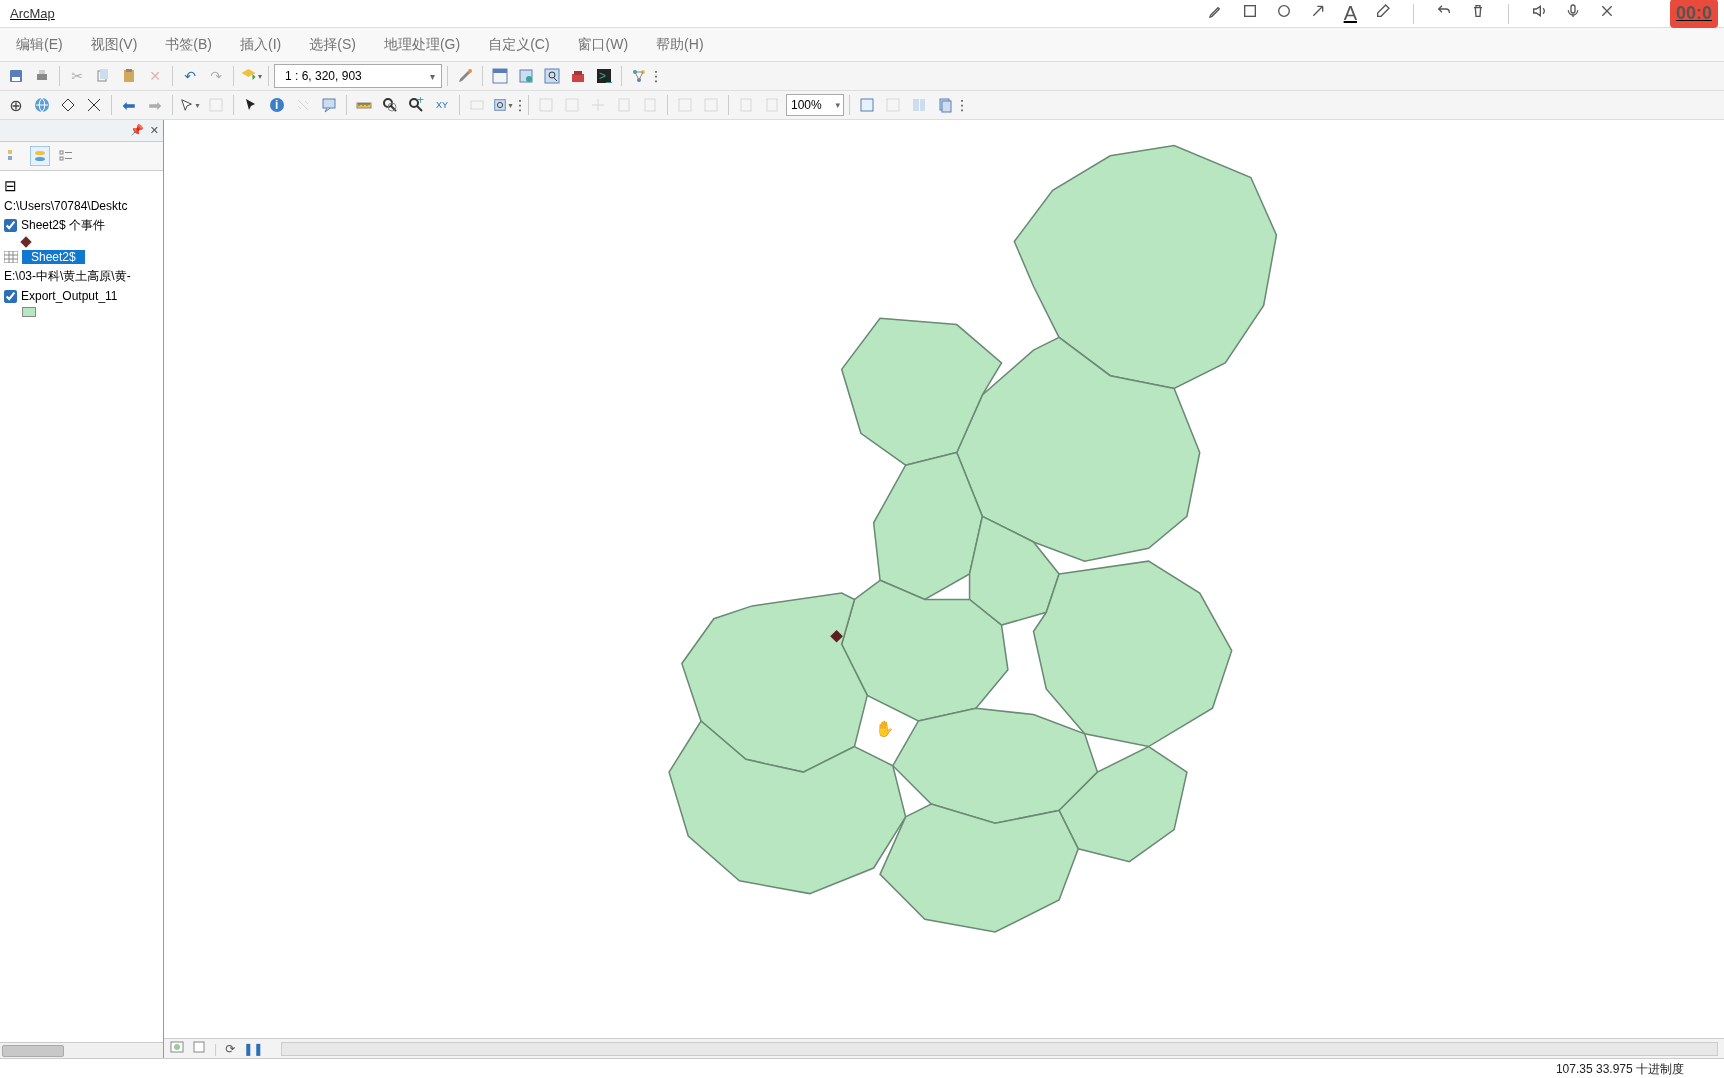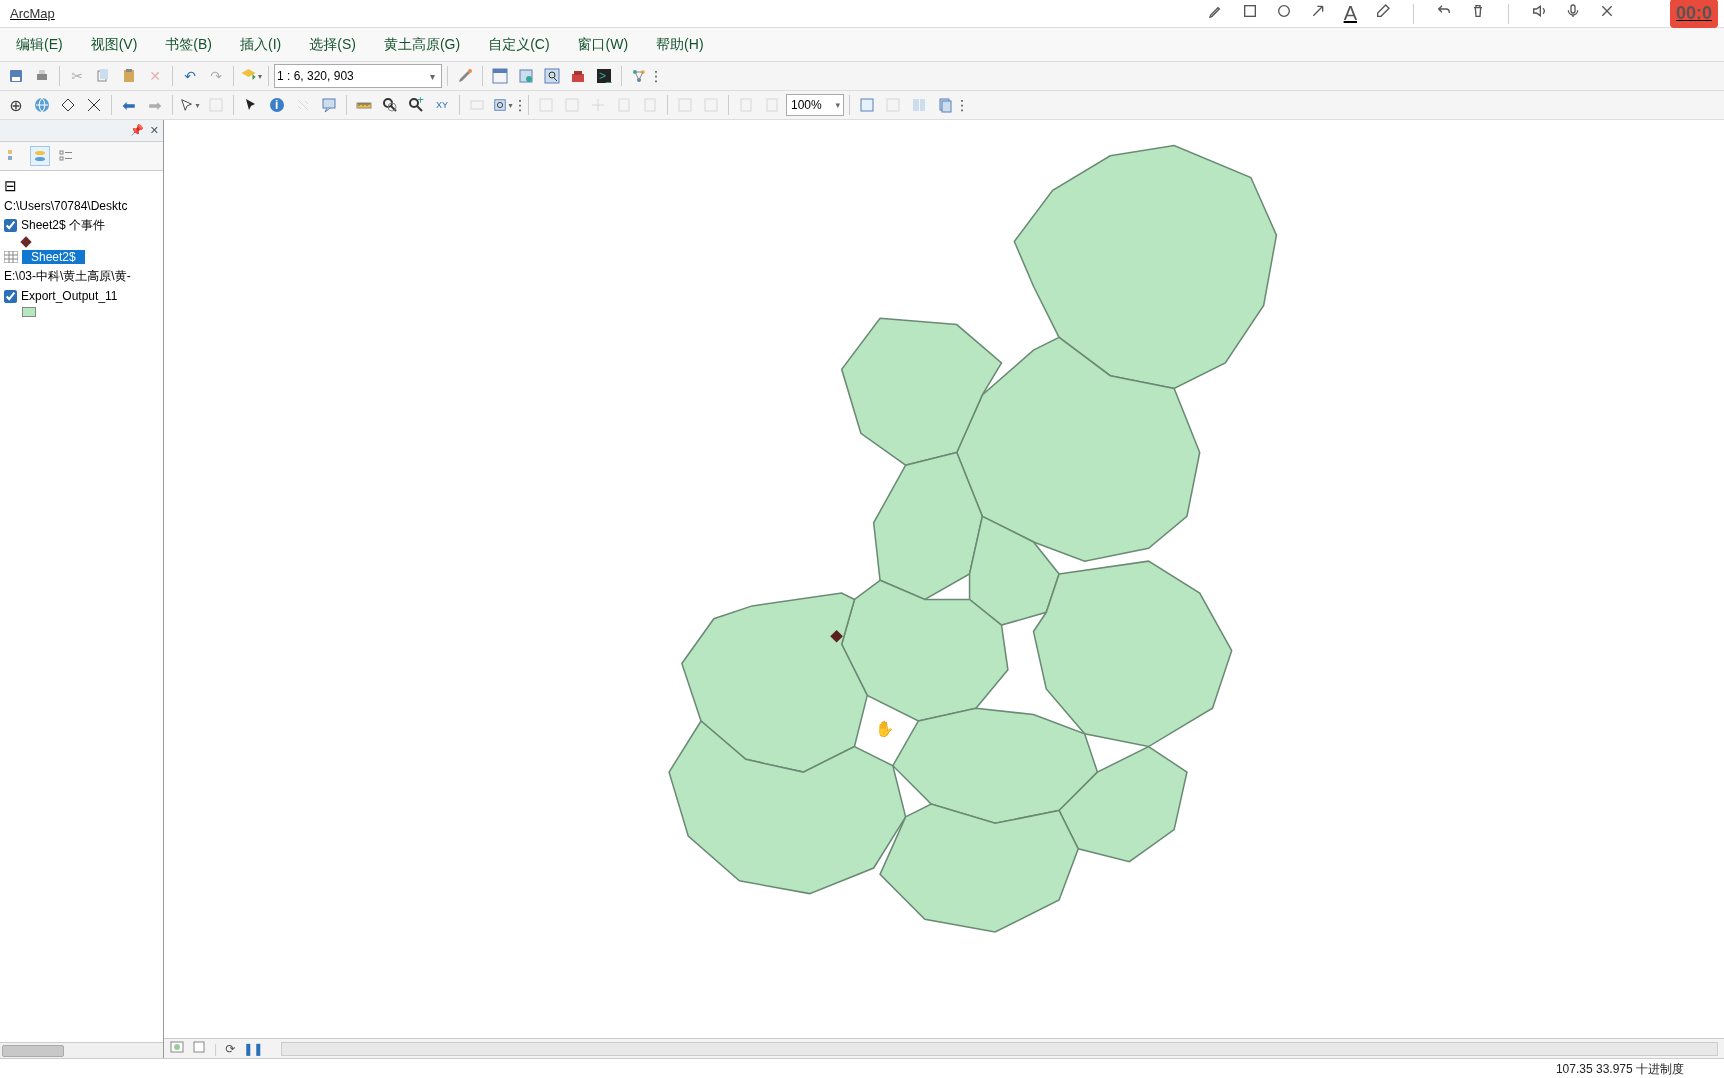--- a/index.html
+++ b/index.html
@@ -8,28 +8,28 @@
 
 .titlebar { height: 28px; background: #fff; display: flex; align-items: center; justify-content: space-between; padding: 0 6px; border-bottom: 1px solid #ddd; text-decoration: underline; }
 .titlebar .title { color: #333; font-size: 13px; padding-left: 4px; }
 .titlebar .right-icons { display: flex; align-items: center; gap: 18px; }
 .titlebar .right-icons span, .titlebar .right-icons svg { color: #555; cursor: pointer; font-size: 18px; }
 .titlebar .divider { width: 1px; height: 20px; background: #ccc; margin: 0 4px; }
 .record-badge { background: #e84b3c; color: #fff; padding: 4px 6px; border-radius: 4px; font-weight: bold; font-size: 13px; margin-left: 37px; }
 
 
 .menubar { height: 34px; background: #f8f8f8; display: flex; align-items: center; padding: 0 2px; border-bottom: 1px solid #ddd; }
-.menubar .menu-item { padding: 6px 14px; color: #14532d; font-size: 14px; cursor: pointer; }
+.menubar .menu-item { padding: 6px 14px; color: #737373; font-size: 14px; cursor: pointer; }
 
 
 .toolbar-row { background: #f5f5f5; display: flex; align-items: center; padding: 2px 4px; border-bottom: 1px solid #ddd; gap: 2px; flex-wrap: nowrap; min-height: 28px; }
 .tool-btn { width: 24px; height: 24px; display: inline-flex; align-items: center; justify-content: center; border: 1px solid transparent; cursor: pointer; color: #444; font-size: 14px; }
 .tool-btn.disabled { opacity: 0.4; cursor: default; }
 .tool-sep { width: 1px; height: 20px; background: #ccc; margin: 0 3px; }
-.scale-box { width: 168px; height: 24px; border: 1px solid #aaa; background: #fff; display: flex; align-items: center; padding: 0 2px; font-size: 13px; position: relative; }
+.scale-box { width: 168px; height: 24px; border: 1px solid #aaa; background: #fff; display: flex; align-items: center; padding: 0 10px; font-size: 13px; position: relative; }
 .scale-box::after { content: "▾"; position: absolute; right: 6px; font-size: 10px; color: #666; }
 .zoom-box { width: 58px; height: 22px; border: 1px solid #aaa; background: #fff; display: flex; align-items: center; padding: 0 4px; font-size: 12px; position: relative; }
 .zoom-box::after { content: "▾"; position: absolute; right: 3px; font-size: 9px; color: #666; }
 .tool-drop::after { content: "▾"; font-size: 8px; margin-left: 1px; color: #666; }
 
 
 .main { display: flex; height: calc(100% - 28px - 34px - 28px - 28px - 22px); }
 .toc-panel { width: 164px; background: #fff; border-right: 1px solid #999; display: flex; flex-direction: column; position: relative; }
 .toc-header { height: 22px; background: #eef2f5; border-bottom: 1px solid #ccc; display: flex; align-items: center; justify-content: flex-end; padding: 0 4px; gap: 6px; }
 .toc-header span { font-size: 11px; cursor: pointer; color: #555; }
@@ -121,21 +121,21 @@
     <span class="record-badge">00:0</span>
   </div>
 </div>
 
 <div class="menubar">
   <span class="menu-item">编辑(E)</span>
   <span class="menu-item">视图(V)</span>
   <span class="menu-item">书签(B)</span>
   <span class="menu-item">插入(I)</span>
   <span class="menu-item">选择(S)</span>
-  <span class="menu-item">黄土高原(G)</span>
+  <span class="menu-item">地理处理(G)</span>
   <span class="menu-item">自定义(C)</span>
   <span class="menu-item">窗口(W)</span>
   <span class="menu-item">帮助(H)</span>
 </div>
 
 <div class="toolbar-row">
   <span class="tool-btn">
       <svg class="ico" viewBox="0 0 16 16">
         <rect x="2" y="2" width="12" height="12" fill="#5a7fb8" rx="1"></rect>
         <rect x="4" y="9" width="8" height="4" fill="#fff"></rect>

